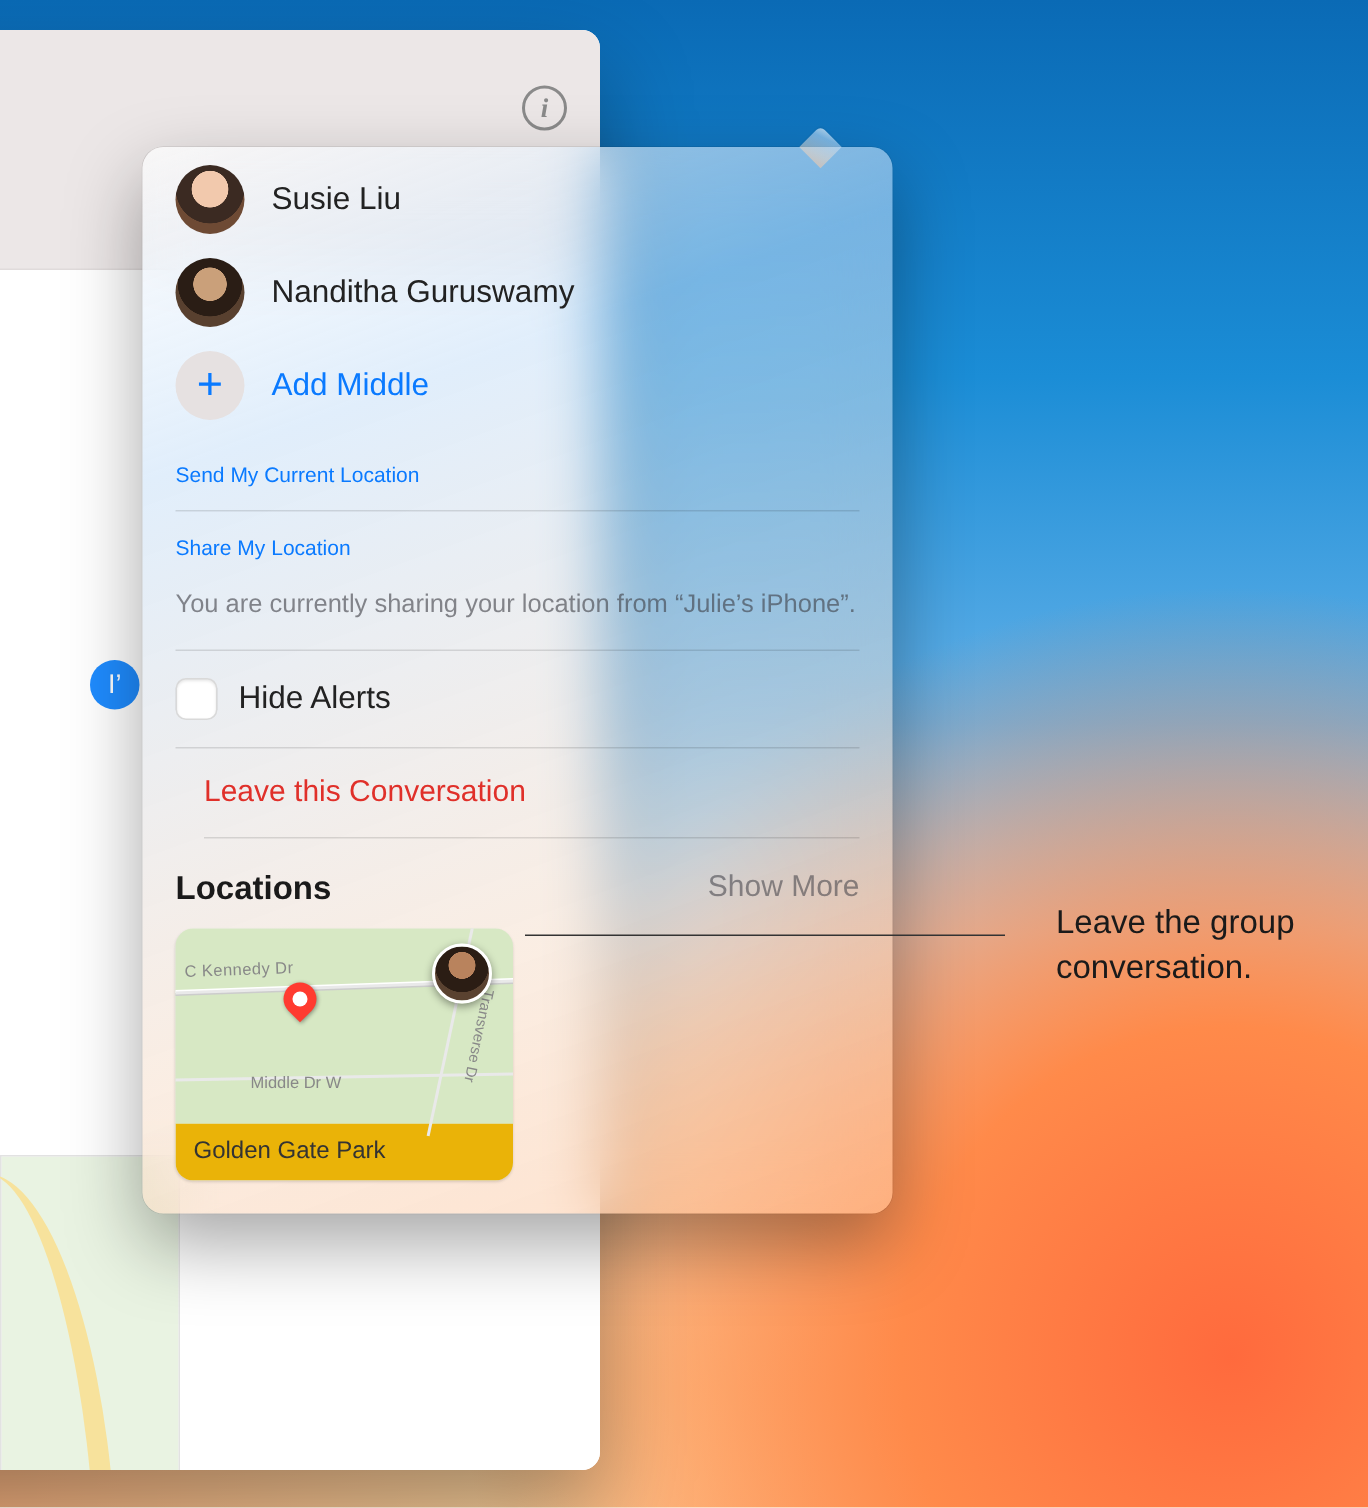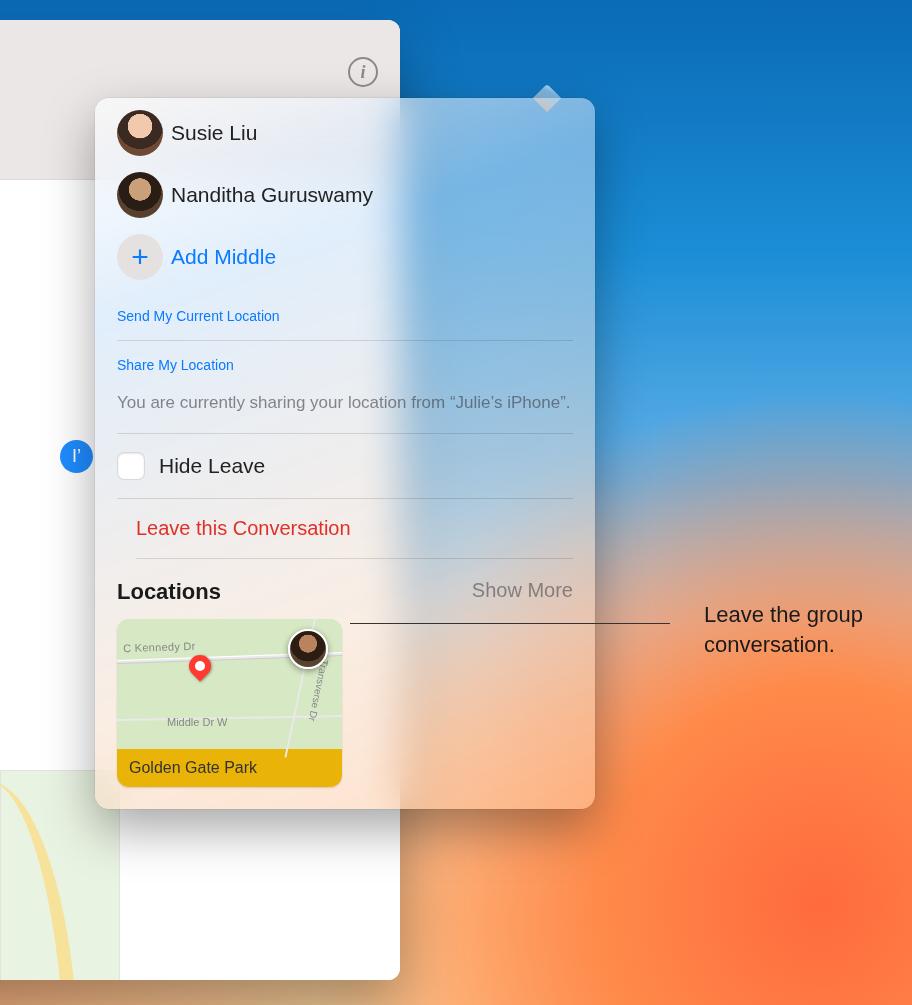--- a/index.html
+++ b/index.html
@@ -109,21 +109,21 @@
     width: 20px; height: 20px;
     background: inherit;
     transform: rotate(45deg);
     border-top-left-radius: 4px;
     box-shadow: -1px -1px 1px rgba(0,0,0,0.05);
   }
 
   .member-row {
     display: flex;
     align-items: center;
-    gap: 8px;
+    gap: 18px;
     padding: 8px 22px;
     cursor: pointer;
   }
   .avatar {
     width: 46px; height: 46px;
     border-radius: 50%;
     background: #c9a58a;
     flex-shrink: 0;
     display: flex;
     align-items: center;
@@ -182,21 +182,21 @@
     border-bottom: 1px solid rgba(0,0,0,0.12);
     font-size: 20px;
     color: #e0302a;
     cursor: pointer;
     margin-left: 19px;
   }
 
   .locations-header {
     display: flex;
     justify-content: space-between;
-    align-items: flex-start;
+    align-items: center;
     padding: 20px 0 14px 0;
   }
   .locations-title { font-size: 22px; font-weight: 700; color: #1a1a1a; }
   .show-more { font-size: 20px; color: rgba(60,60,67,0.55); cursor: pointer; }
 
   .location-card {
     width: 225px;
     border-radius: 12px;
     overflow: hidden;
     box-shadow: 0 1px 2px rgba(0,0,0,0.15);
@@ -326,21 +326,21 @@
     <div class="add-label">Add Middle</div>
   </div>
 
   <div class="section">
     <div class="link-row">Send My Current Location</div>
     <div class="link-row" style="border-bottom:none;padding-bottom:6px">Share My Location</div>
     <div class="caption">You are currently sharing your location from “Julie’s iPhone”.</div>
 
     <div class="toggle-row">
       <div class="checkbox"></div>
-      <div class="toggle-label">Hide Leave</div>
+      <div class="toggle-label">Hide Alerts</div>
     </div>
 
     <div class="danger-row">Leave this Conversation</div>
 
     <div class="locations-header">
       <div class="locations-title">Locations</div>
       <div class="show-more">Show More</div>
     </div>
 
     <div class="location-card">

